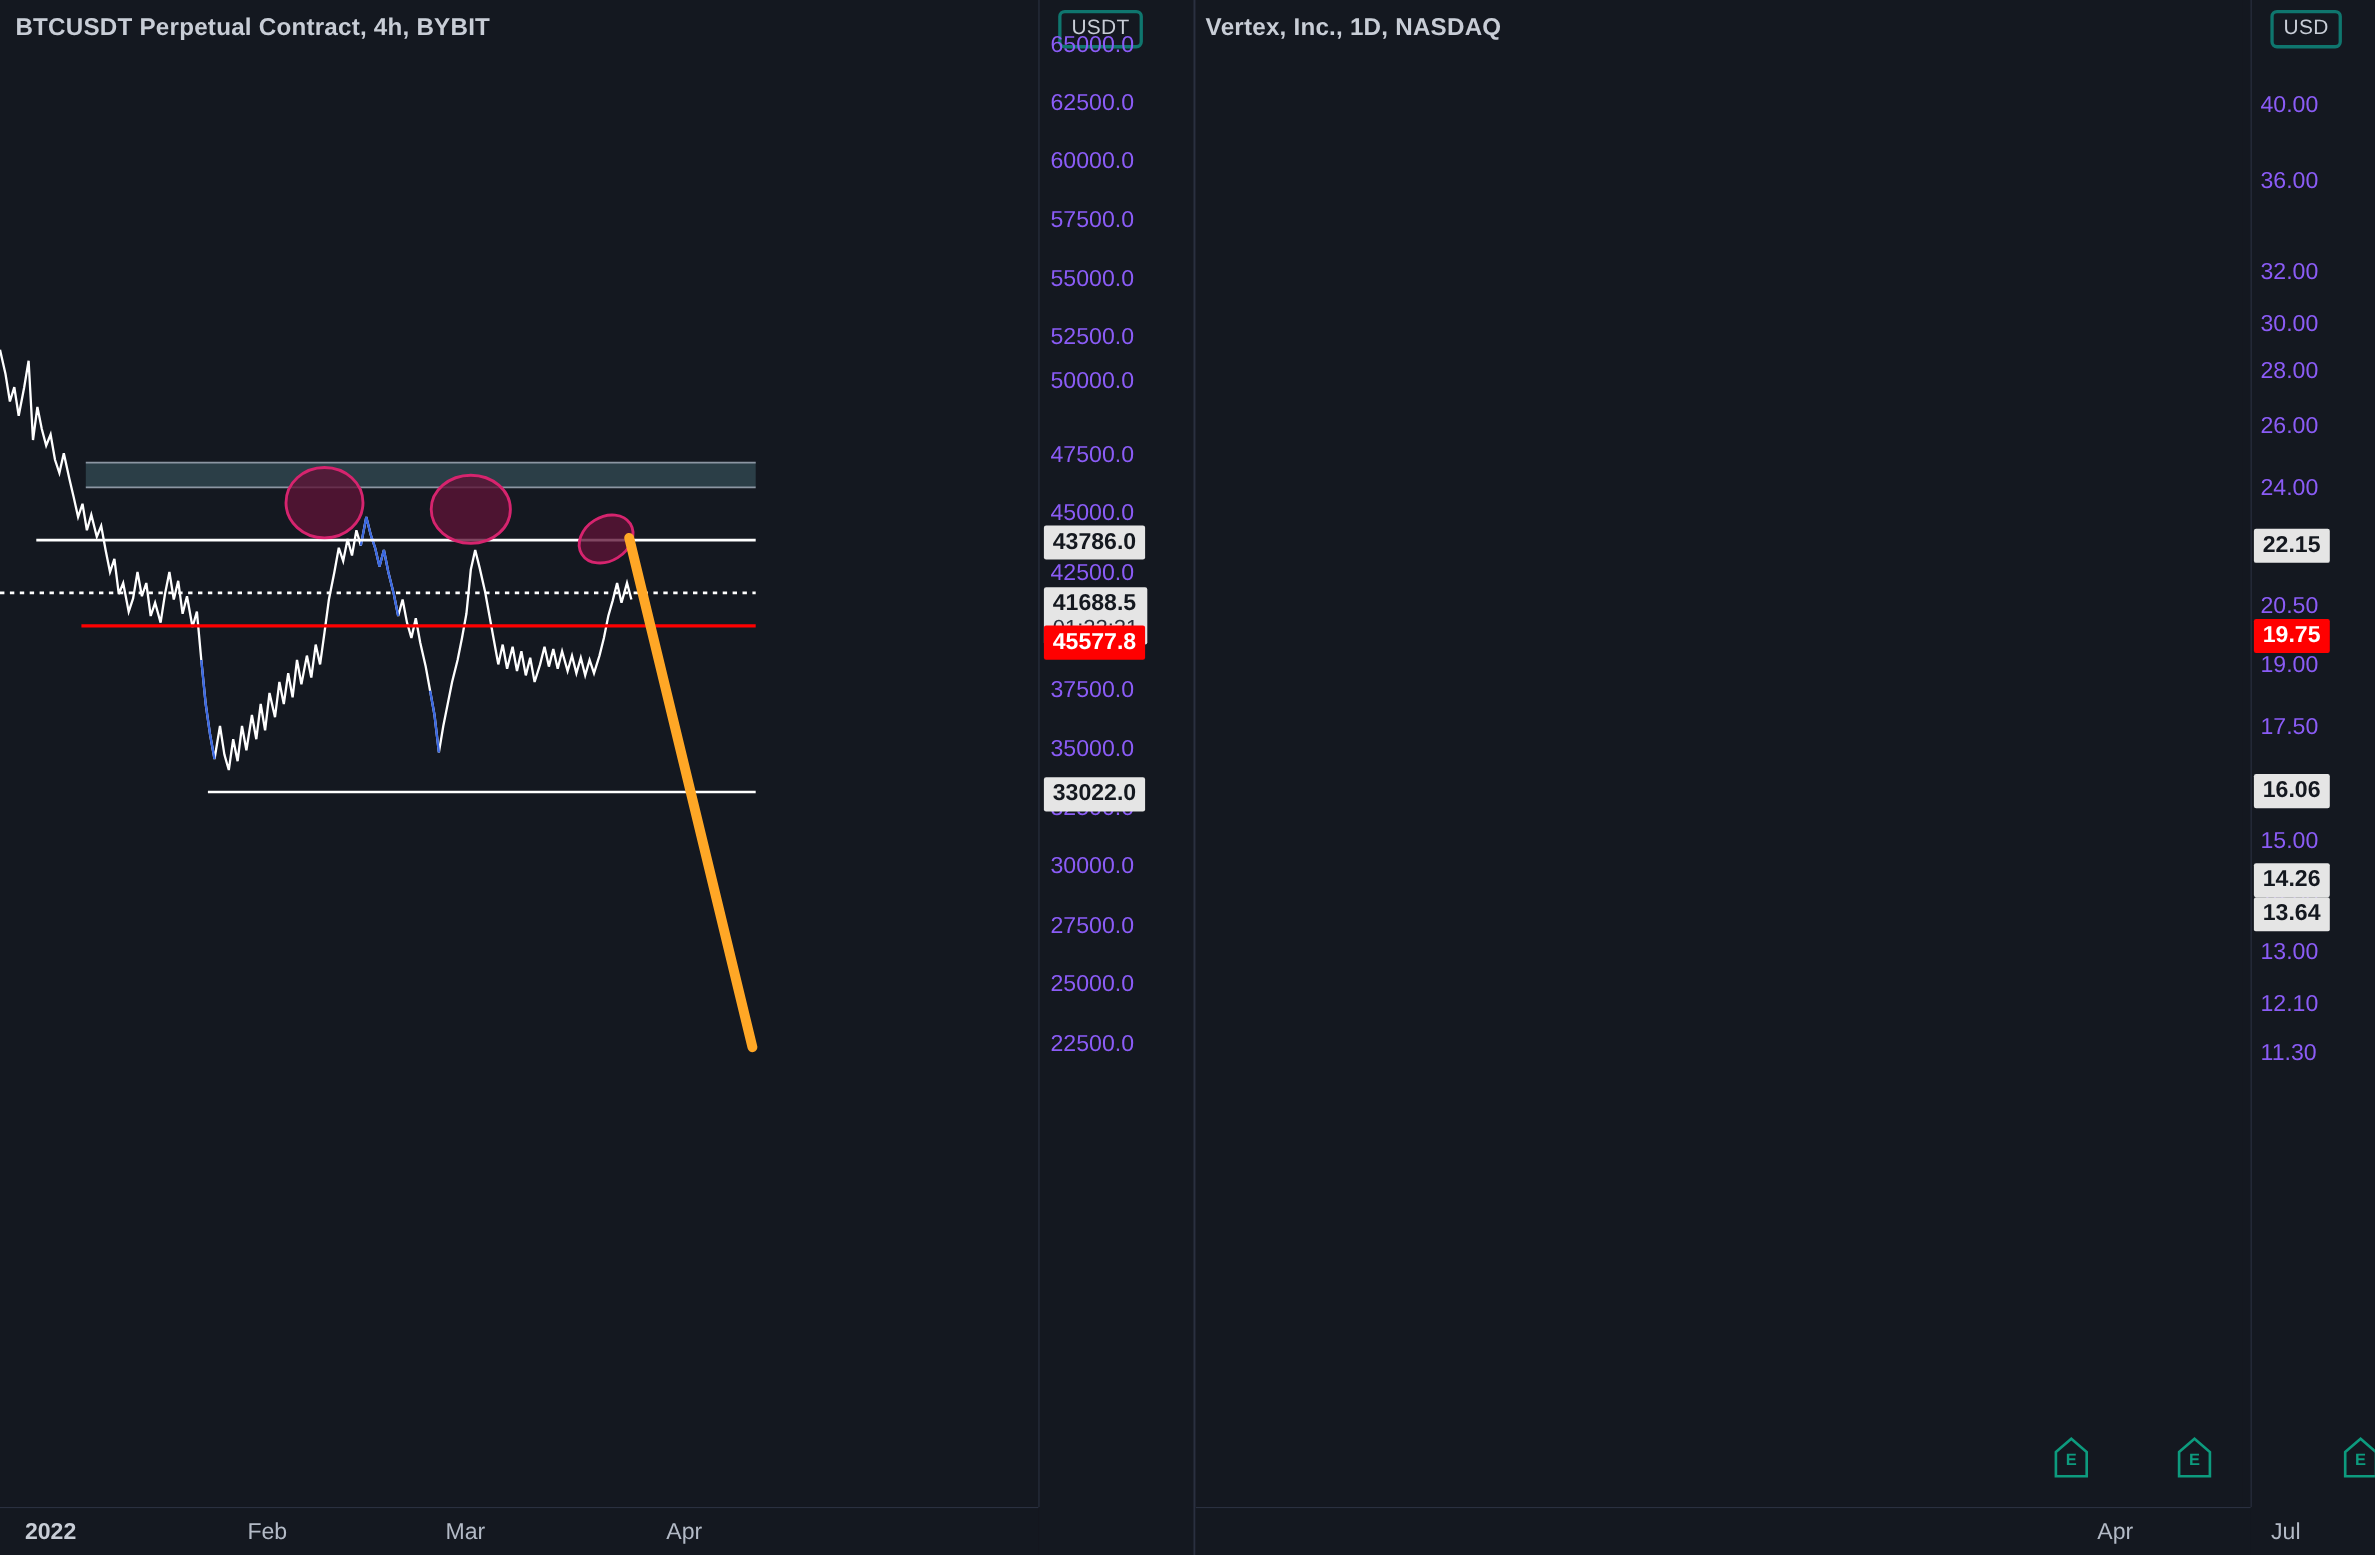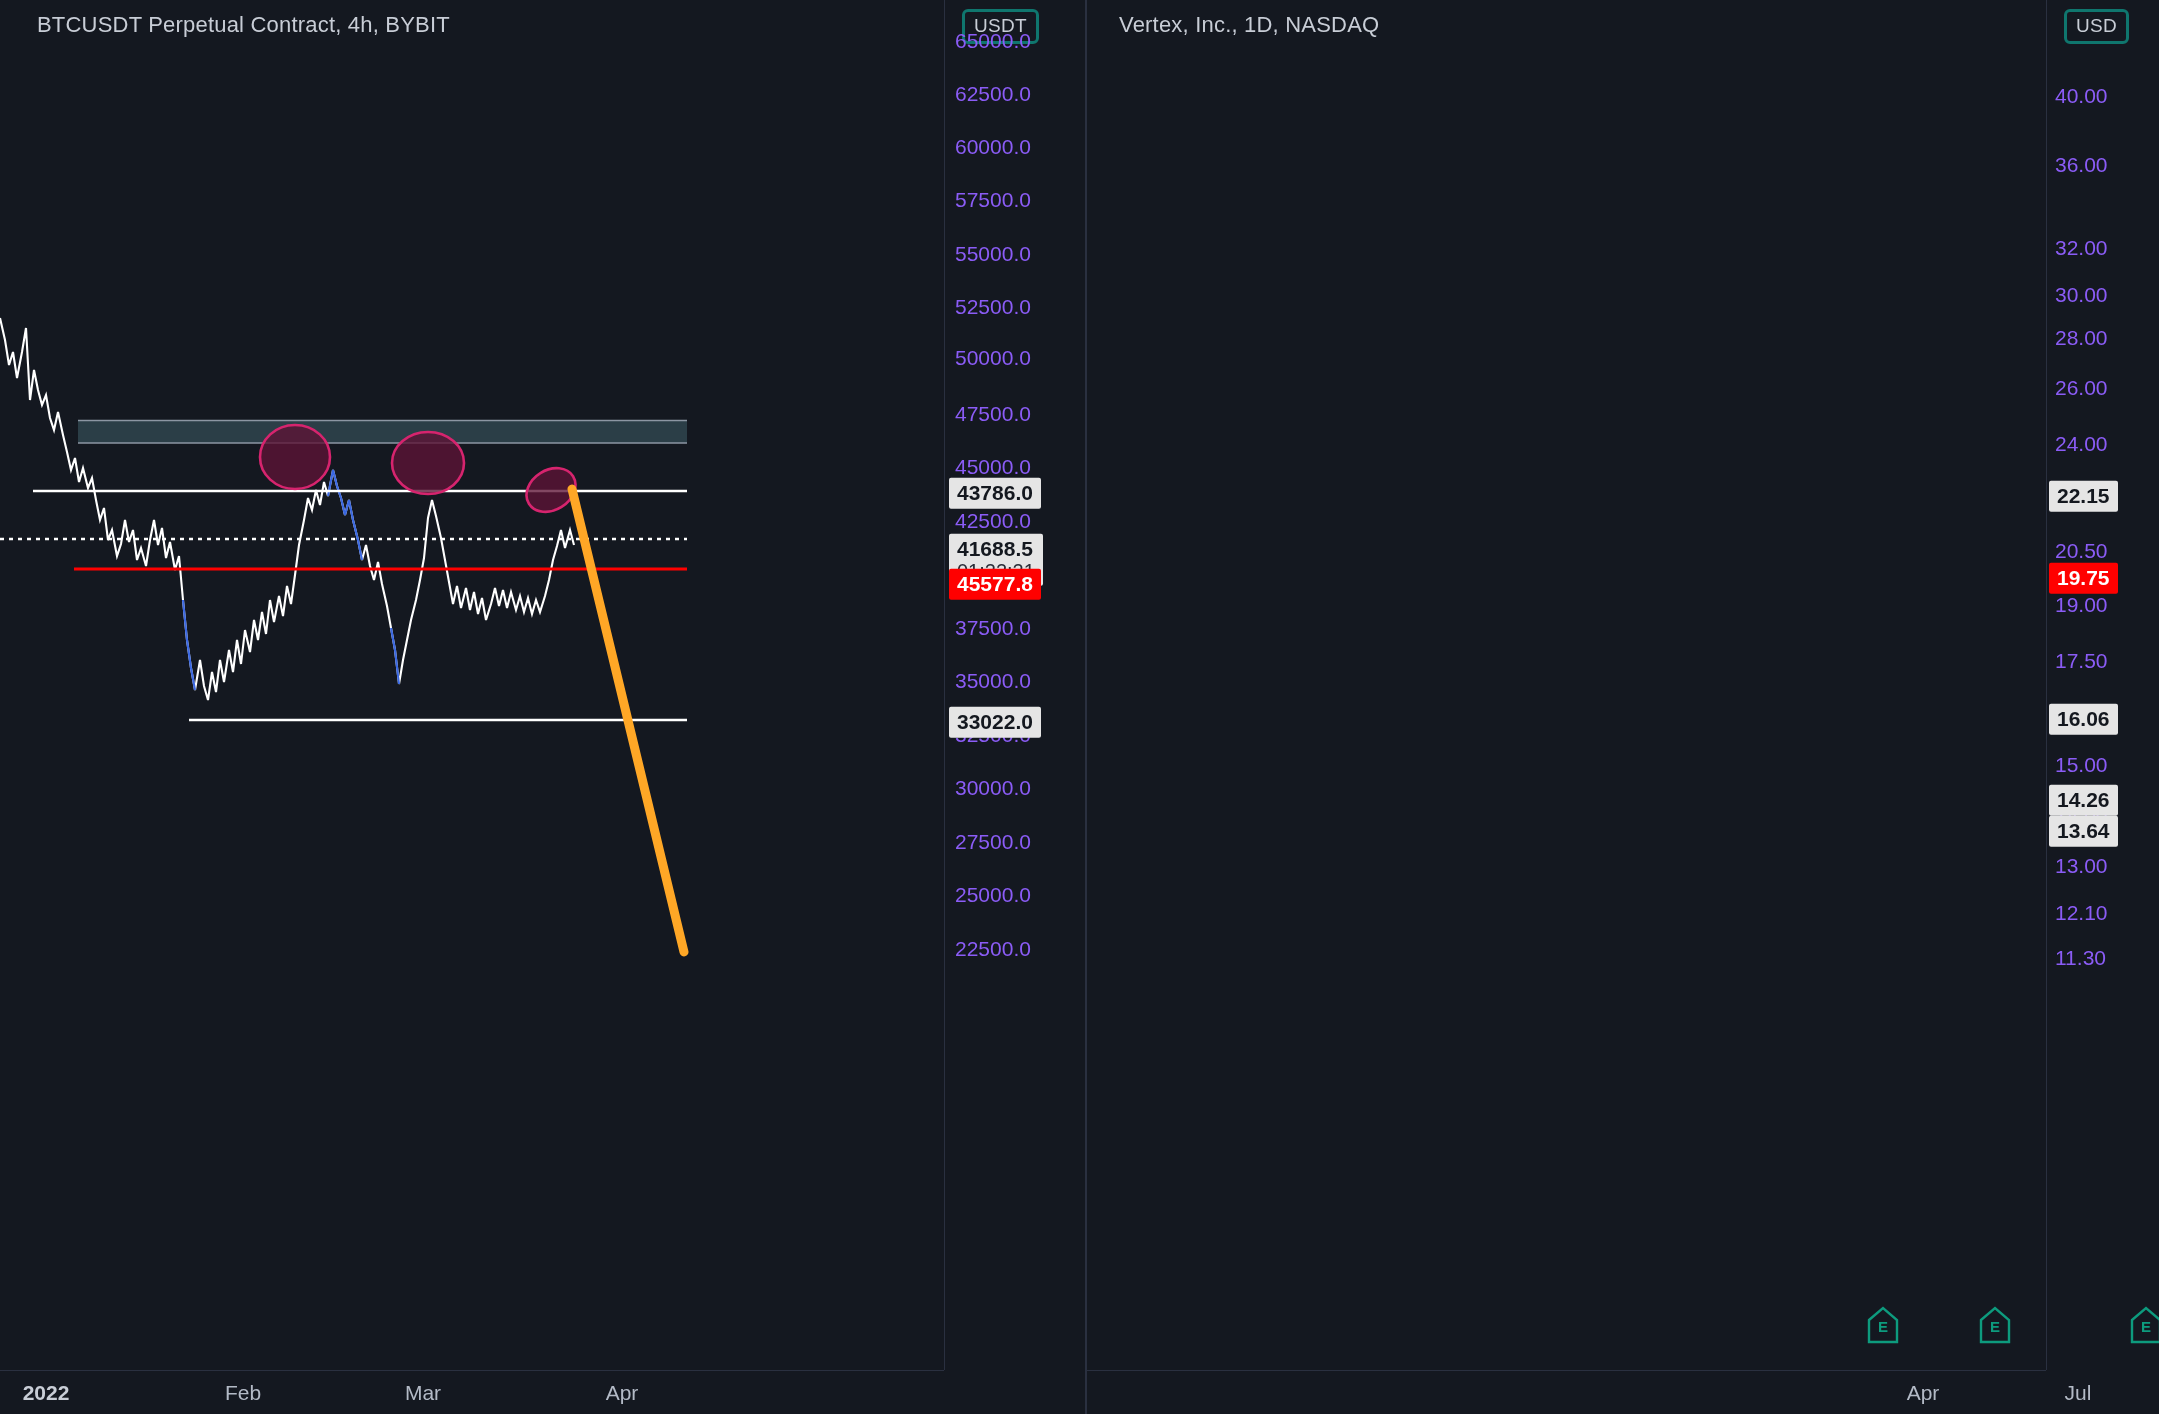--- a/index.html
+++ b/index.html
@@ -13,22 +13,22 @@
 
   
   .panel{ position:absolute; top:0; height:1414px; background:#141820; }
   #panel-left  { left:0;    width:944px; }
   #panel-right { left:1087px; width:952px; }
 
   .v-sep{ position:absolute; top:0; width:2px; height:1414px; background:#2a3040; }
 
   
   .chart-title{
-    position:absolute; top:12px; font-size:22px; font-weight:normal;
-    color:#c8cdd6; letter-spacing:.2px; white-space:nowrap;margin-left:23px;
+    position:absolute; top:12px; font-size:22px; font-weight:bold;
+    color:#c8cdd6; letter-spacing:.2px; white-space:nowrap;
   }
 
   
   .cur-badge{
     position:absolute; top:9px;
     border:3px solid #0f766e; border-radius:6px;
     padding:3px 9px 4px; font-size:19px; color:#c8cdd6;
     background:#141820; letter-spacing:.3px;
   }
 
@@ -128,21 +128,21 @@
 
   <div class="price-scale" id="scale-left">
     <div class="cur-badge" style="left:17px">USDT</div>
 
     <div class="tick" style="top:41px">65000.0</div>
     <div class="tick" style="top:94px">62500.0</div>
     <div class="tick" style="top:147px">60000.0</div>
     <div class="tick" style="top:200px">57500.0</div>
     <div class="tick" style="top:254px">55000.0</div>
     <div class="tick" style="top:307px">52500.0</div>
-    <div class="tick" style="top:358px">50000.0</div>
+    <div class="tick" style="top:347px">50000.0</div>
     <div class="tick" style="top:414px">47500.0</div>
     <div class="tick" style="top:467px">45000.0</div>
     <div class="tick" style="top:521px">42500.0</div>
     <div class="tick" style="top:628px">37500.0</div>
     <div class="tick" style="top:681px">35000.0</div>
     <div class="tick" style="top:735px">32500.0</div>
     <div class="tick" style="top:788px">30000.0</div>
     <div class="tick" style="top:842px">27500.0</div>
     <div class="tick" style="top:895px">25000.0</div>
     <div class="tick" style="top:949px">22500.0</div>

